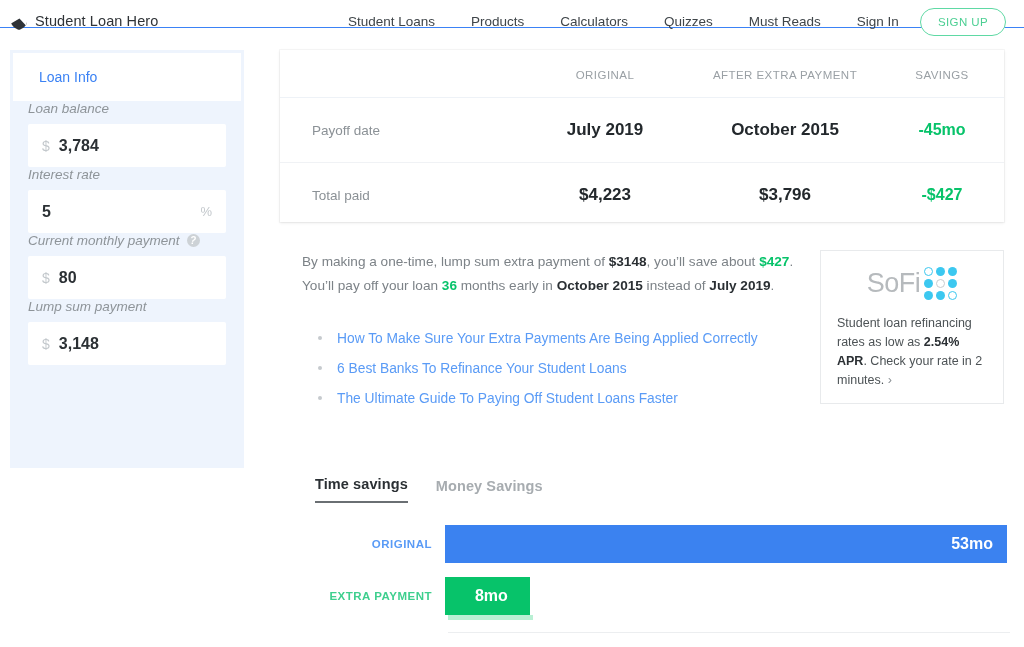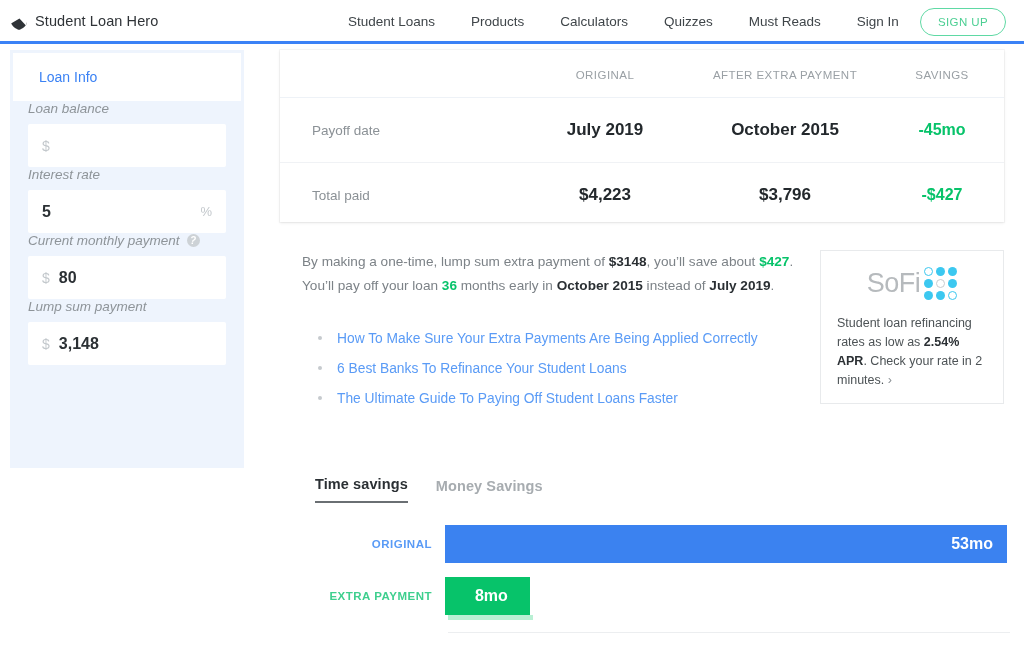--- a/index.html
+++ b/index.html
@@ -6,22 +6,22 @@
   html, body {
     width: 1024px; height: 647px;
     background: #ffffff;
     font-family: "Liberation Sans", sans-serif;
     overflow: hidden;
   }
   body { position: relative; }
 
   
   .topnav {
-    position: absolute; top: 0; left: 0; width: 1024px; height: 44px;
-    border-bottom: 3px solid #3b82f6;
+    position: absolute; top: 0; left: 0; width: 1024px; height: 28px;
+    border-bottom: 1px solid #3b82f6;
     background: #fff;
   }
   .brand {
     position: absolute; left: 10px; top: 10px;
     display: flex; align-items: center; gap: 7px;
   }
   .brand-mark { width: 18px; height: 21px; display: block; }
   .brand-name {
     font-size: 14.5px; color: #2f3337; font-weight: 400; letter-spacing: .1px;
   }
@@ -225,20 +225,21 @@
     <div class="side-tab">Loan Info</div>
   </div>
 
   <div class="field-group">
 
     <div class="field-label">
       <span>Loan balance</span>
     </div>
     <div class="field-box">
       <span class="field-prefix">$</span>
+      <input class="field-value" value="3,784" style="">
     </div>
 
     <div class="field-label">
       <span>Interest rate</span>
     </div>
     <div class="field-box">
       <input class="field-value" value="5" style="">
       <span class="field-suffix">%</span>
     </div>
 

